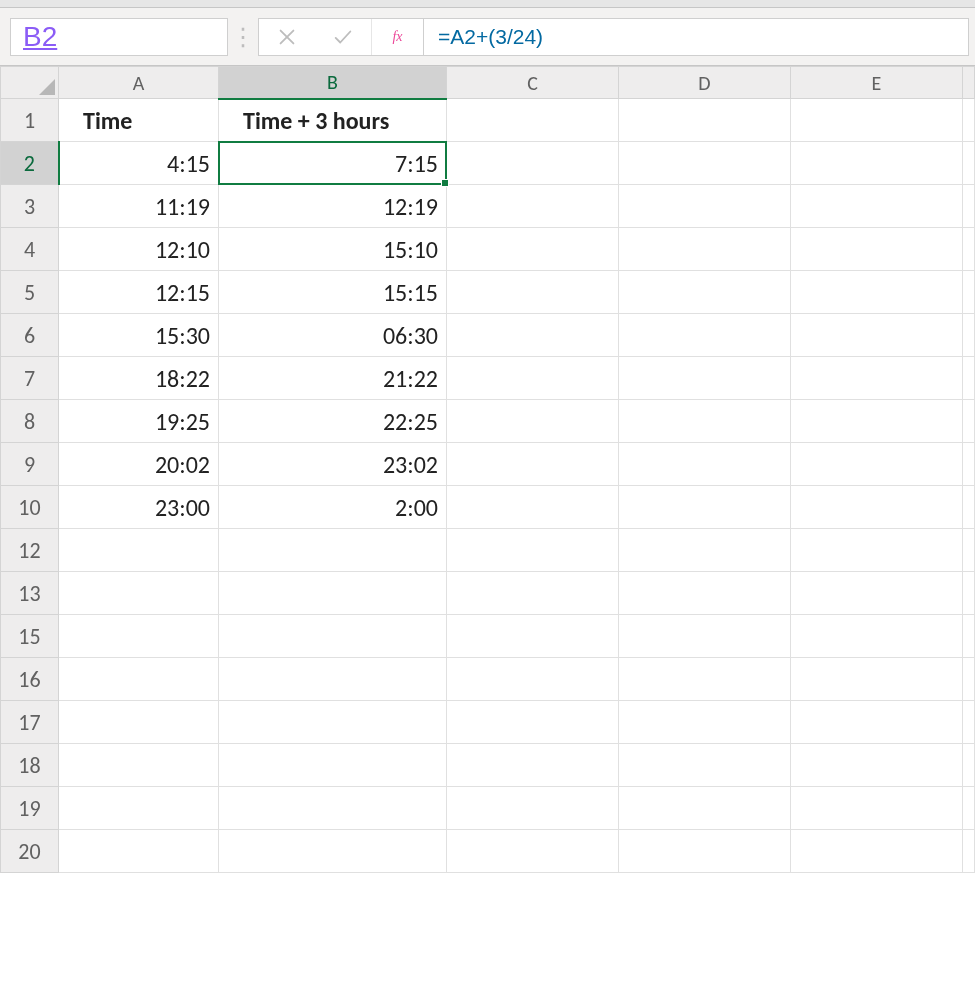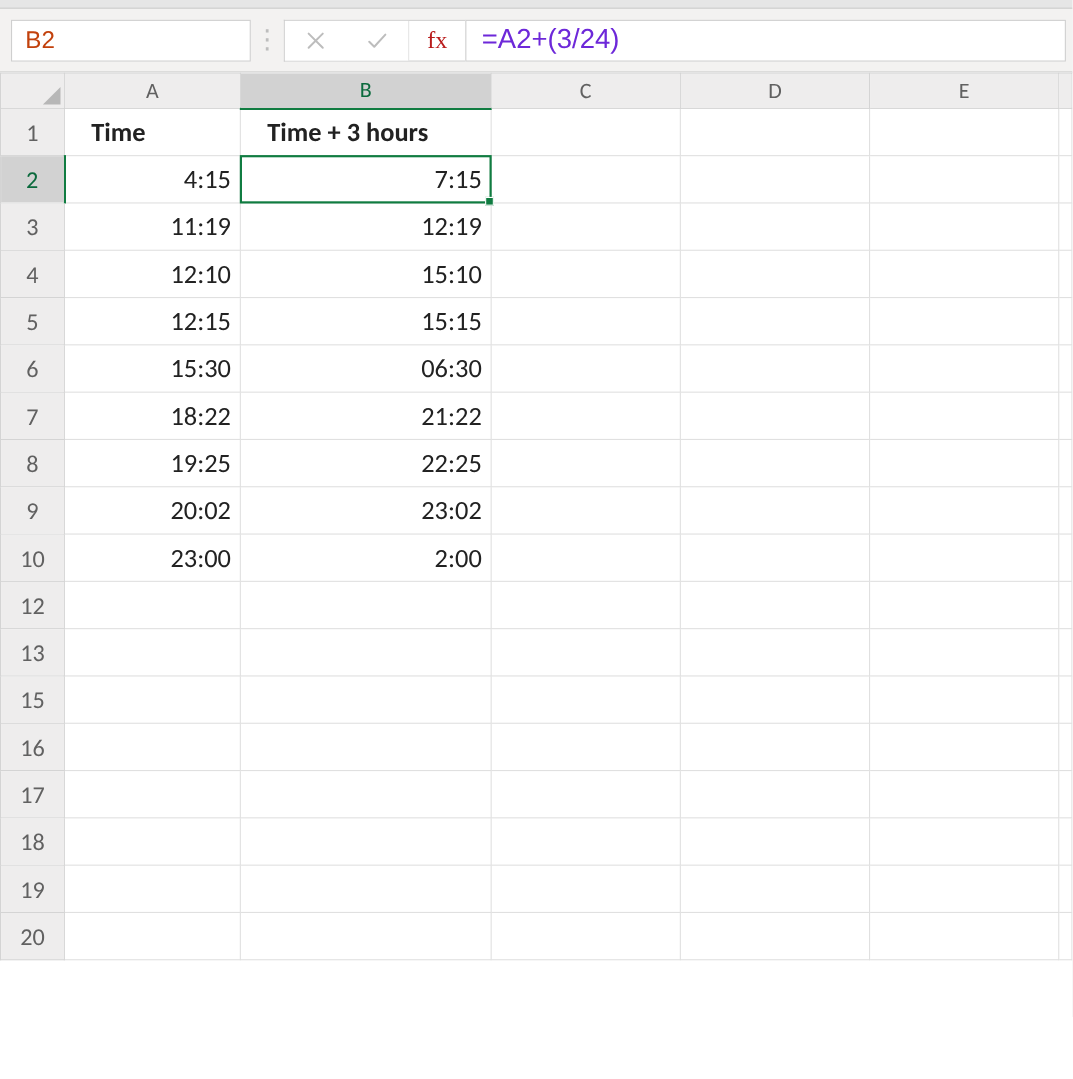--- a/index.html
+++ b/index.html
@@ -32,23 +32,23 @@
   }
   .name-box-wrap {
     display: flex; align-items: center;
     width: 218px; height: 38px;
     background: #fff;
     border: 1px solid #cfcfcf;
     padding: 0 6px 0 10px;
   }
   .name-box {
     flex: 1;
-    font-size: 22px;
-    color: #c2410c;
-    border: none; outline: none; background: transparent;
+    font-size: 28px;
+    color: #8b5cf6;
+    border: none; outline: none; background: transparent; text-decoration: underline;
   }
   .dd-arrow {
     width: 14px; height: 14px;
     color: #8a8a8a;
   }
   .divider-dots {
     width: 30px; height: 38px;
     display: flex; align-items: center; justify-content: center;
     color: #bdbdbd; font-size: 24px;
     cursor: col-resize;
@@ -61,38 +61,38 @@
     border-right: none;
   }
   .fb-btn {
     width: 56px; height: 36px;
     display: flex; align-items: center; justify-content: center;
     color: #bdbdbd;
     background: #fff;
   }
   .fb-btn svg { width: 22px; height: 22px; }
   .fx-label {
-    font-family: "Times New Roman", serif;
-    font-size: 22px; color: #b91c1c;
+    font-style: italic; font-family: "Times New Roman", serif;
+    font-size: 14px; color: #ec4899;
     width: 52px; text-align: center;
     border-left: 1px solid #e6e6e6;
     height: 36px; line-height: 36px;
   }
   .formula-input-wrap {
     flex: 1; height: 38px;
     background: #fff;
     border: 1px solid #cfcfcf;
     display: flex; align-items: center;
     padding-left: 12px;
   }
   .formula-input {
     flex: 1;
-    font-size: 25px;
+    font-size: 21px;
     border: none; outline: none;
-    color: #6d28d9;
+    color: #0369a1;
     background: transparent;
   }
   
   .grid-area {
     flex: 1; position: relative;
     background: #fff;
     overflow: hidden;
   }
   table.sheet {
     border-collapse: collapse; table-layout: fixed;

